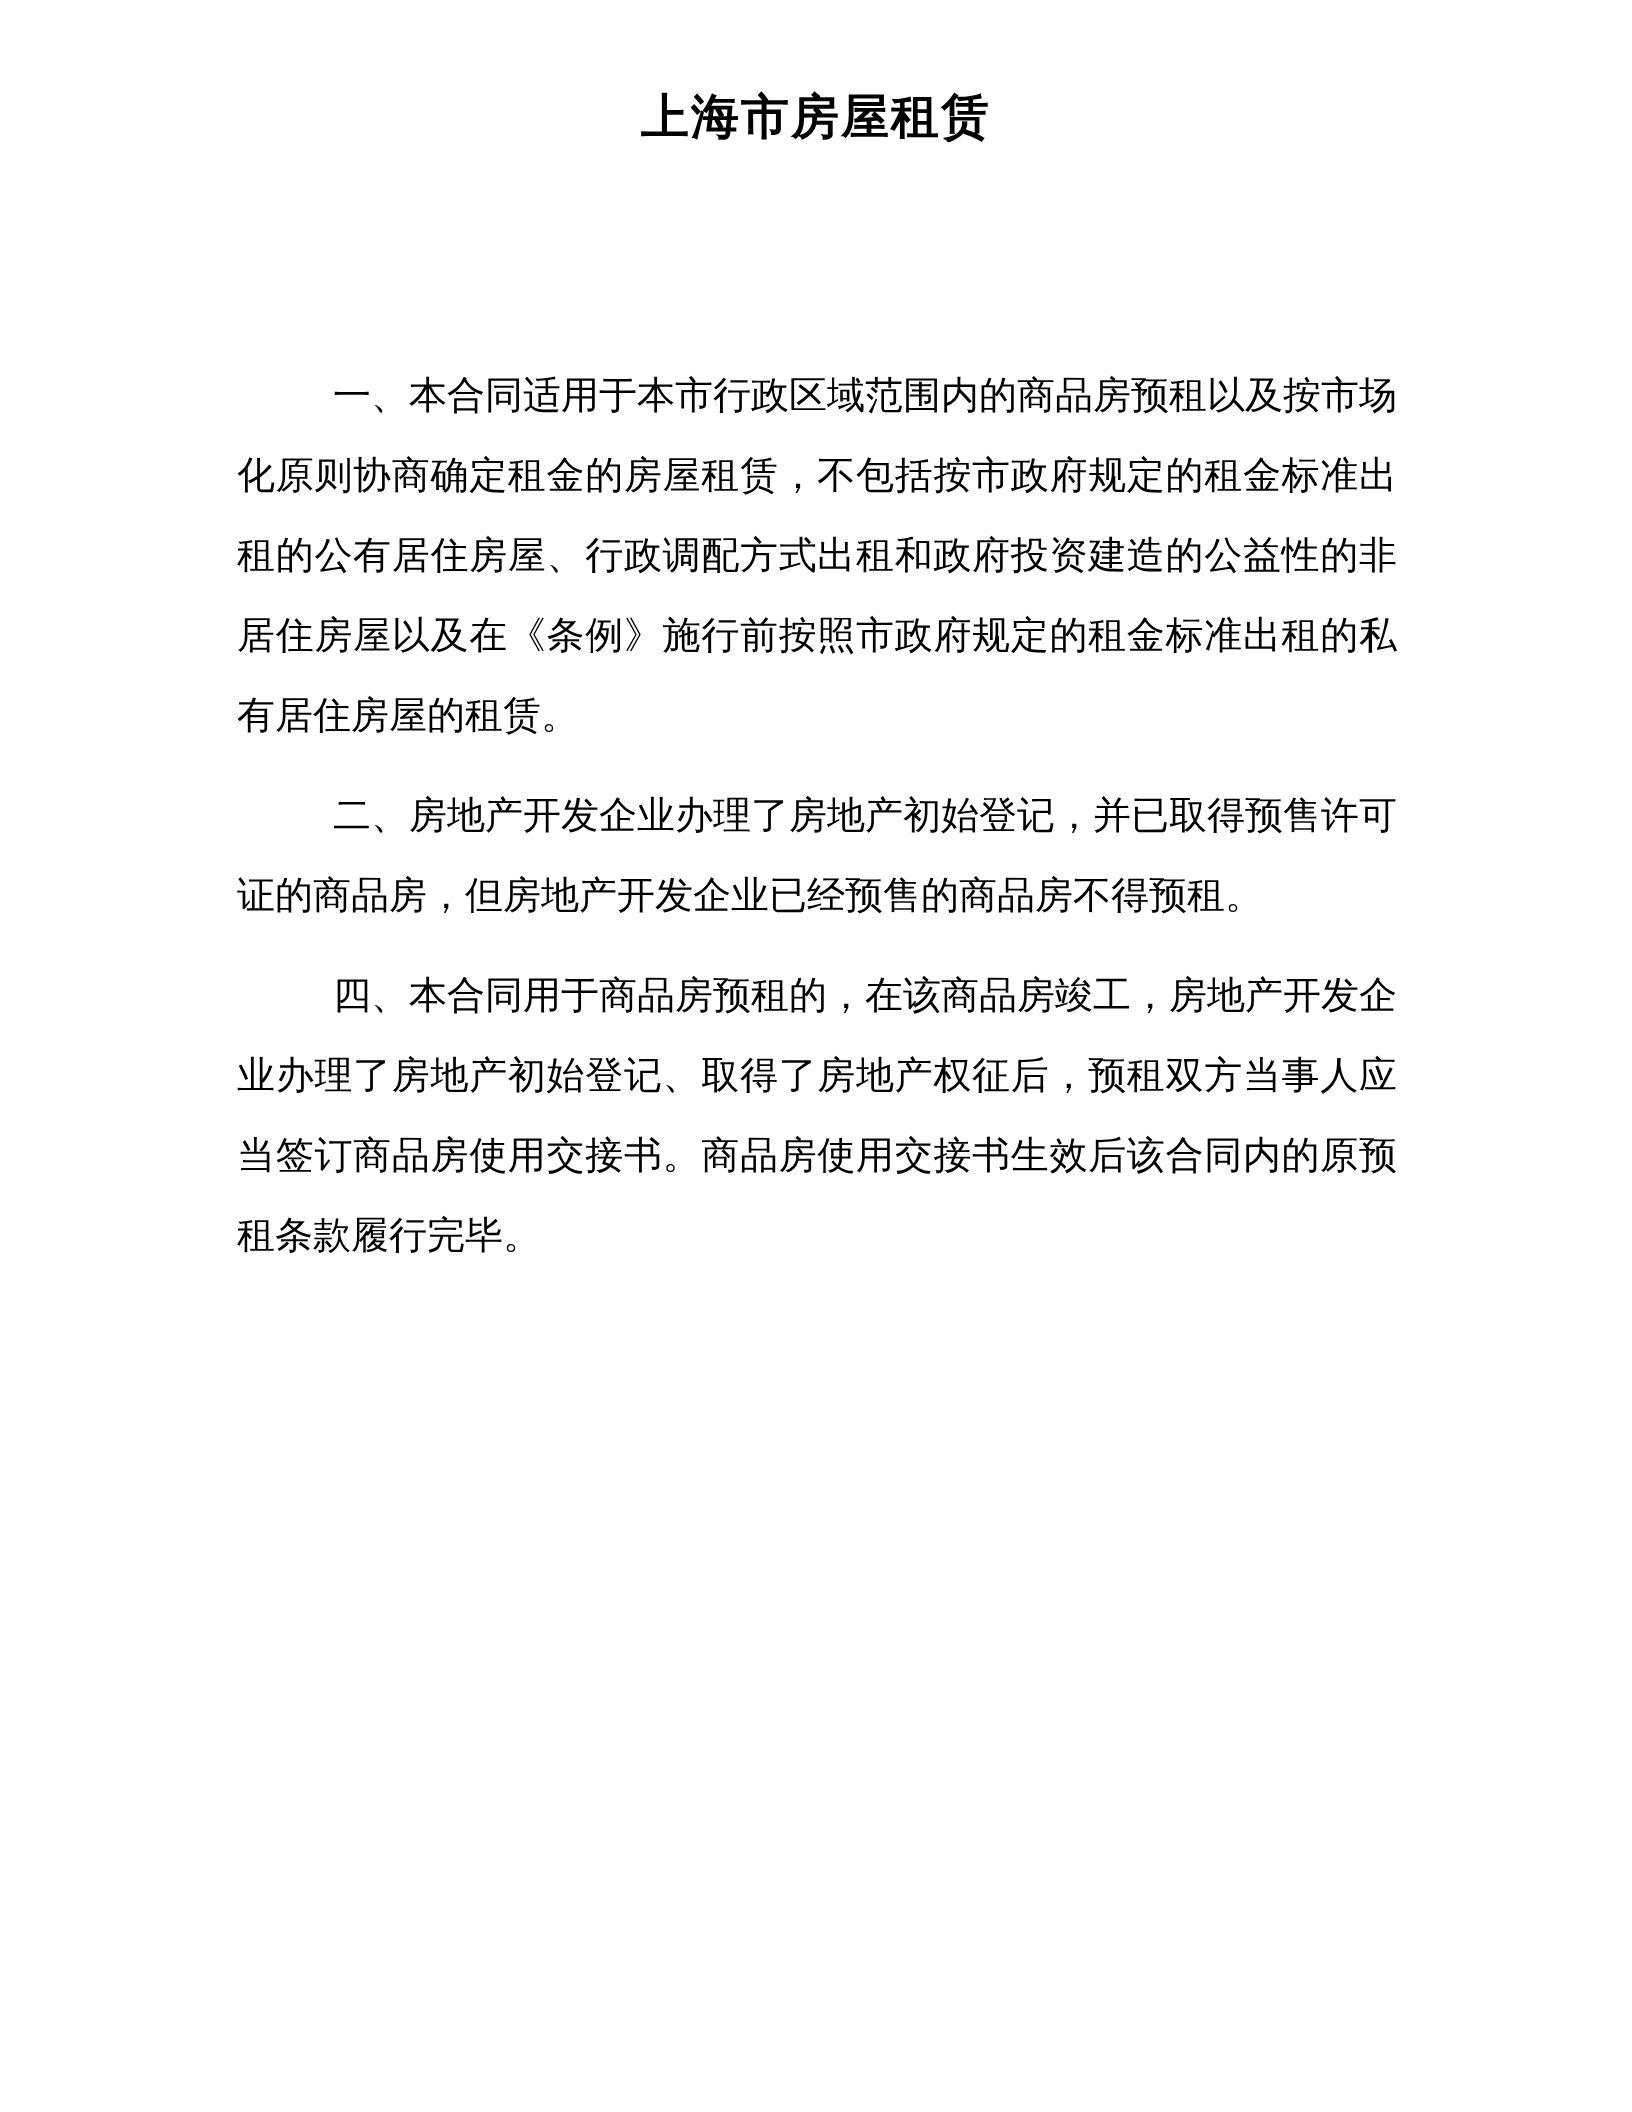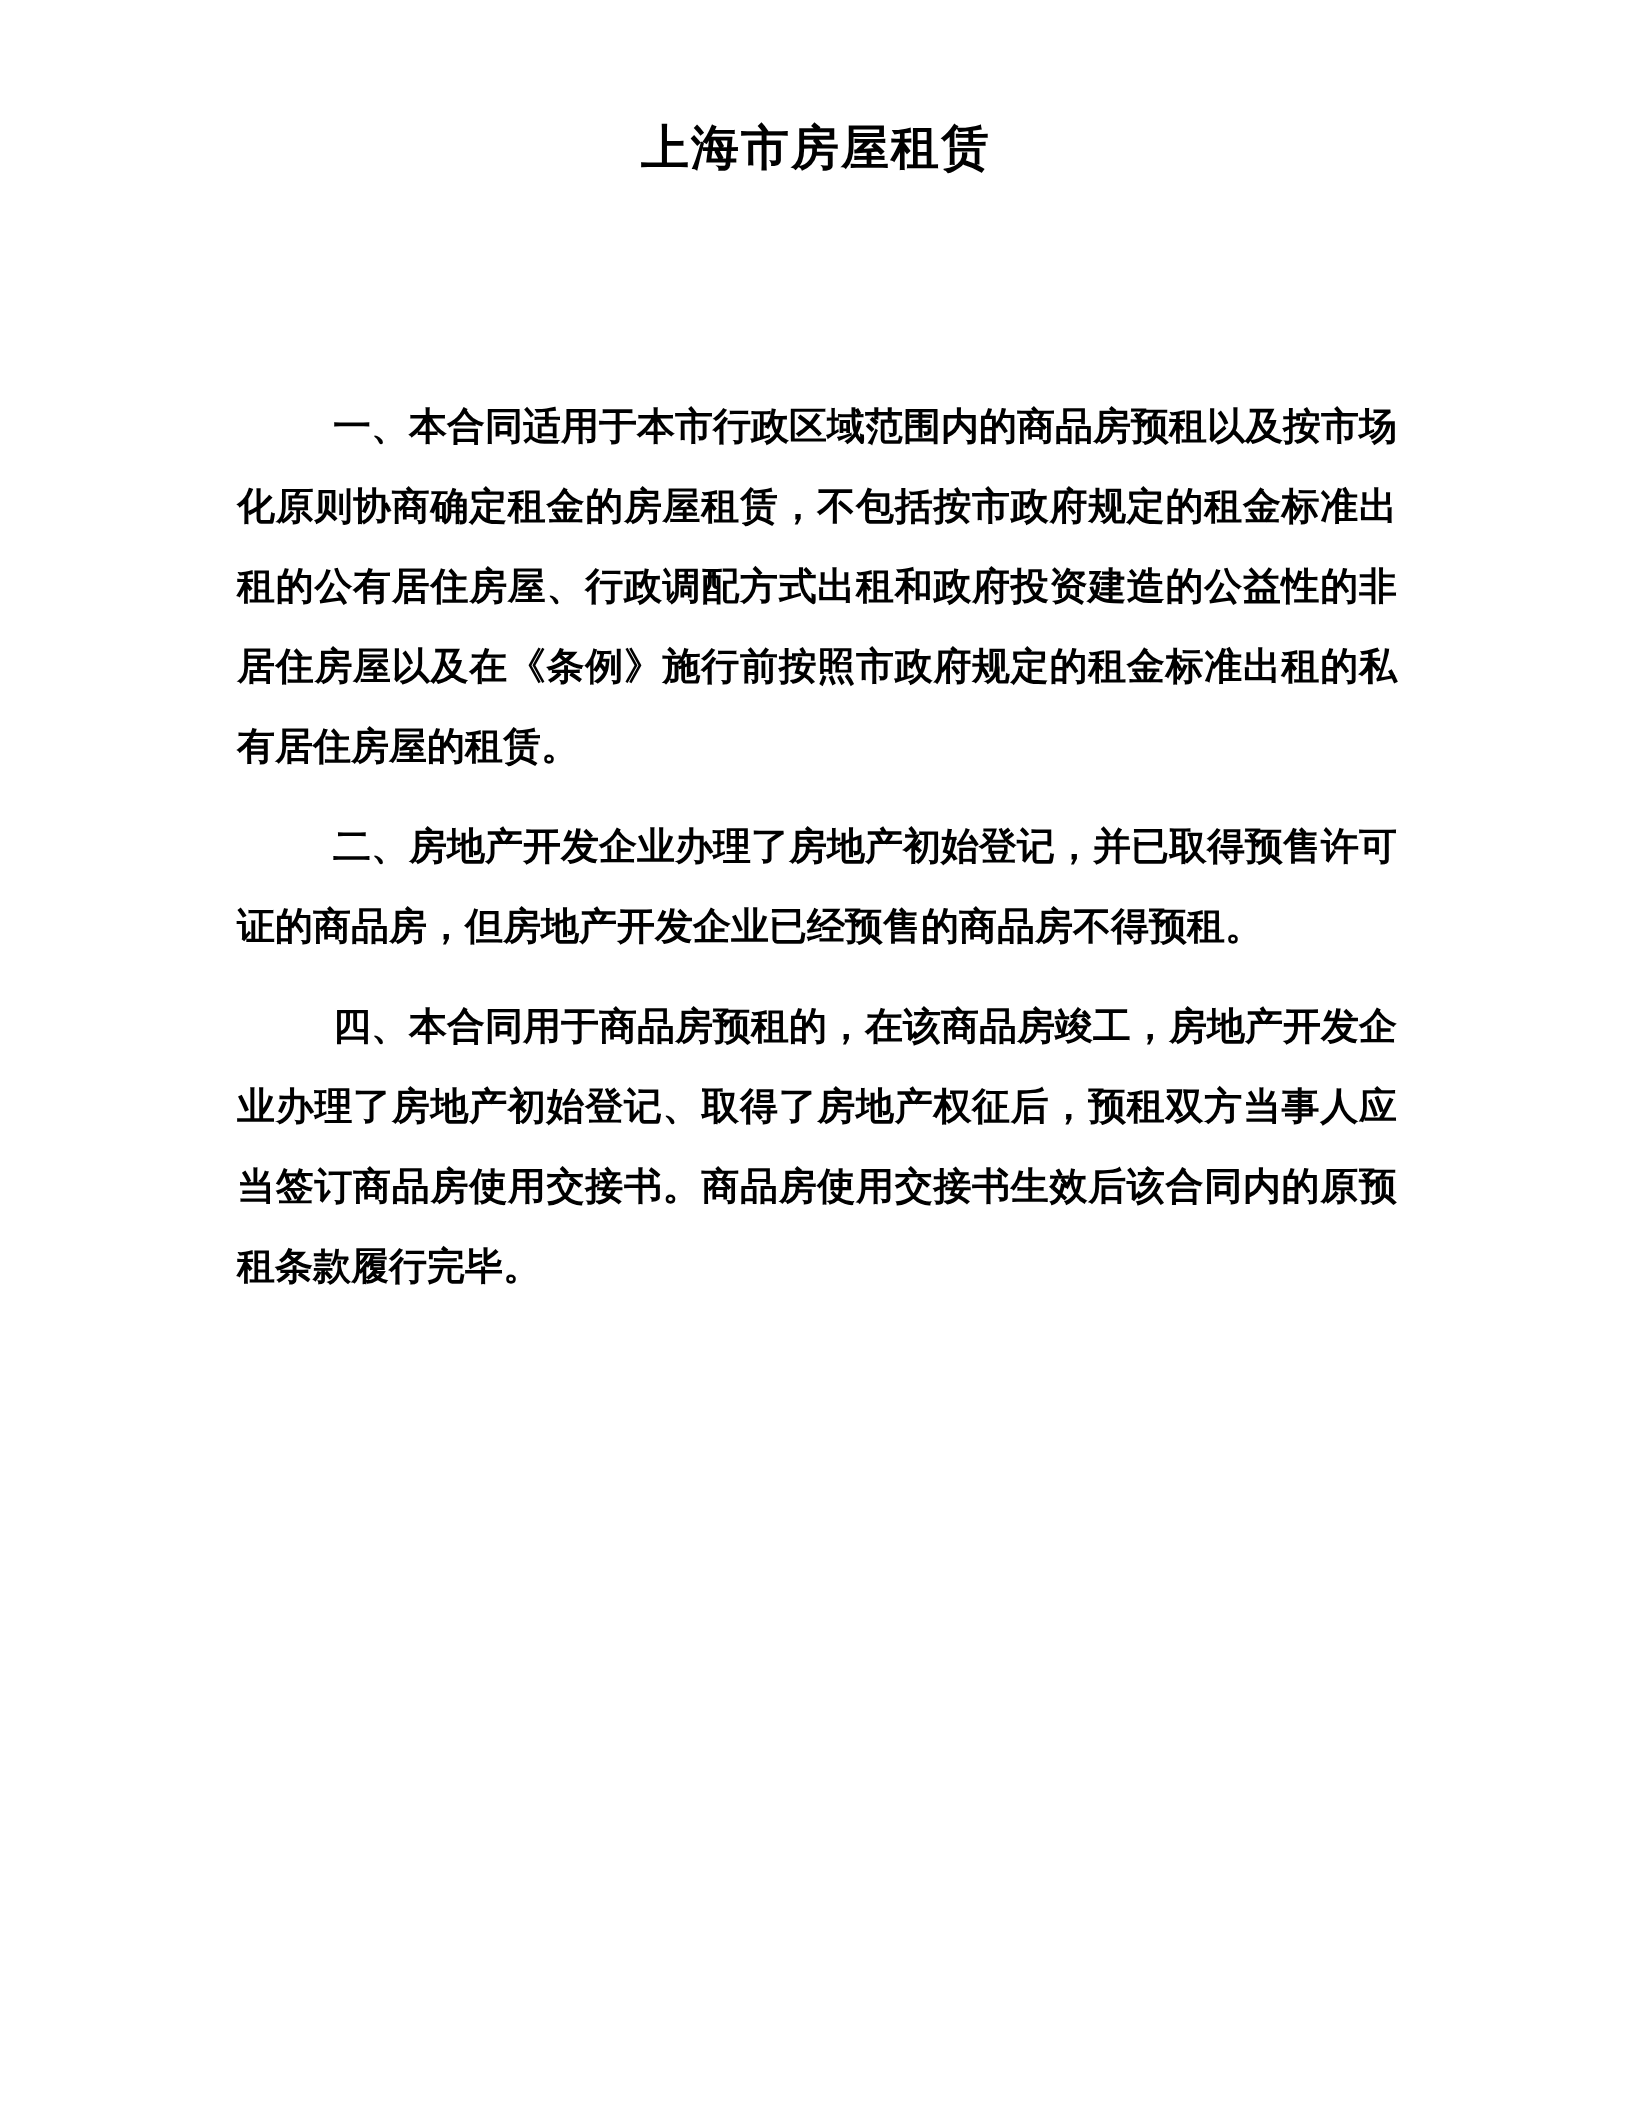--- a/index.html
+++ b/index.html
@@ -11,38 +11,38 @@
     position: relative;
     width: 1632px;
     height: 2112px;
     background: #ffffff;
     color: #000000;
     font-family: "Liberation Sans", sans-serif;
     overflow: hidden;
   }
   .doc-title {
     margin: 0;
-    padding-top: 120px;
+    padding-top: 89px;
     text-align: center;
     font-size: 48px;
     line-height: 56px;
     font-weight: bold;
     letter-spacing: 2px;
   }
   .doc-body {
     margin: 210px 0 0 237px;
     width: 1160px;
   }
   .doc-body p {
     margin: 0 0 20px 0;
     font-size: 38px;
     line-height: 80px;
     text-indent: 96px;
     text-align: justify;
-    font-weight: bold;
+    font-weight: normal;
     word-break: break-all;
   }
 </style>
 </head>
 <body>
 
 <div class="page">
   <h1 class="doc-title">上海市房屋租赁</h1>
 
   <div class="doc-body">

